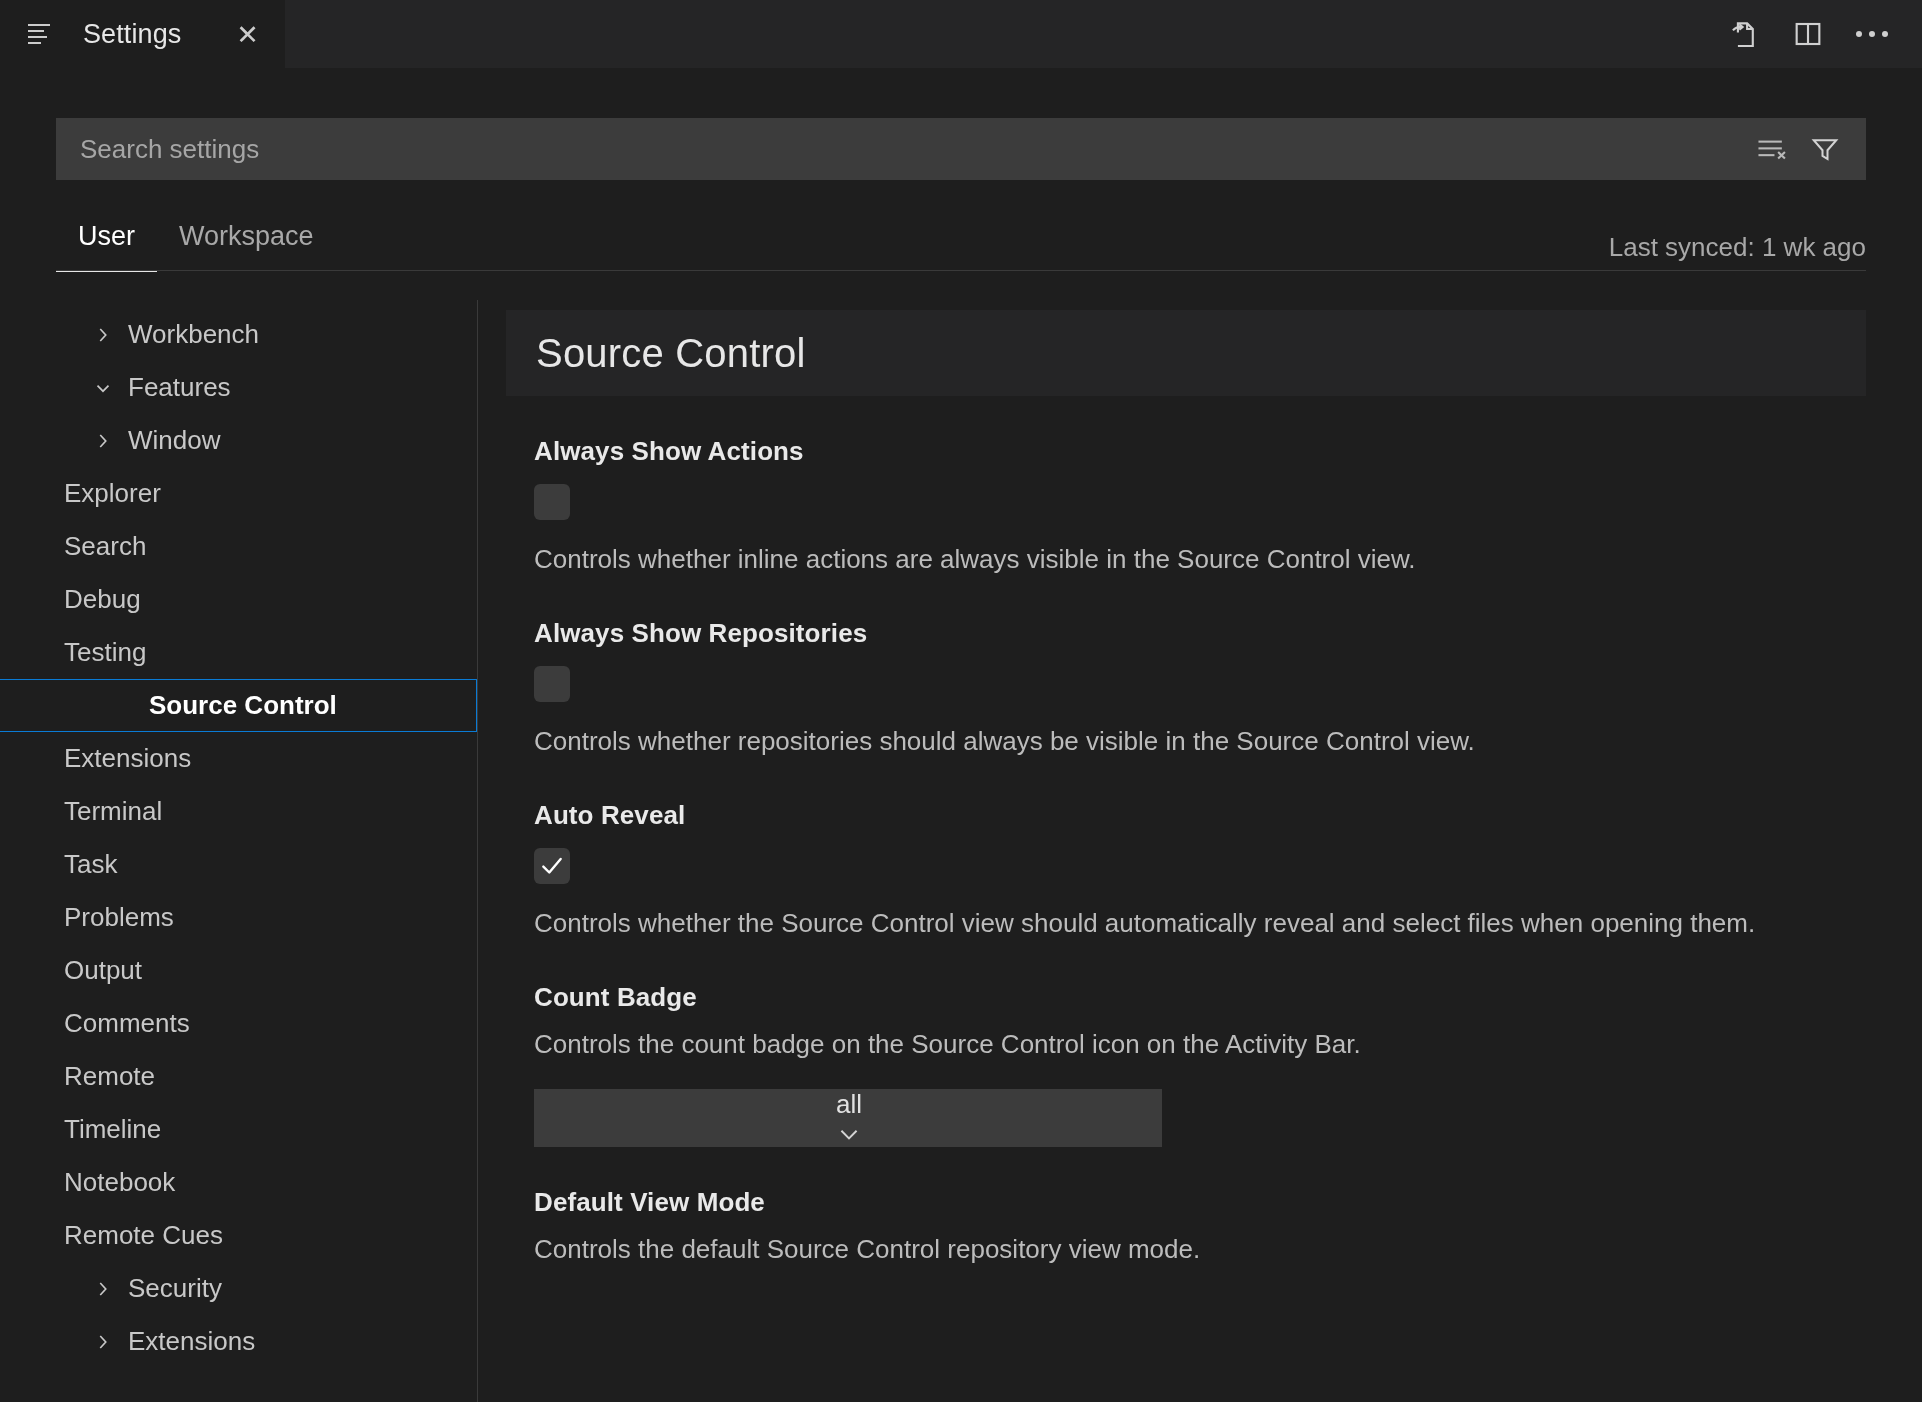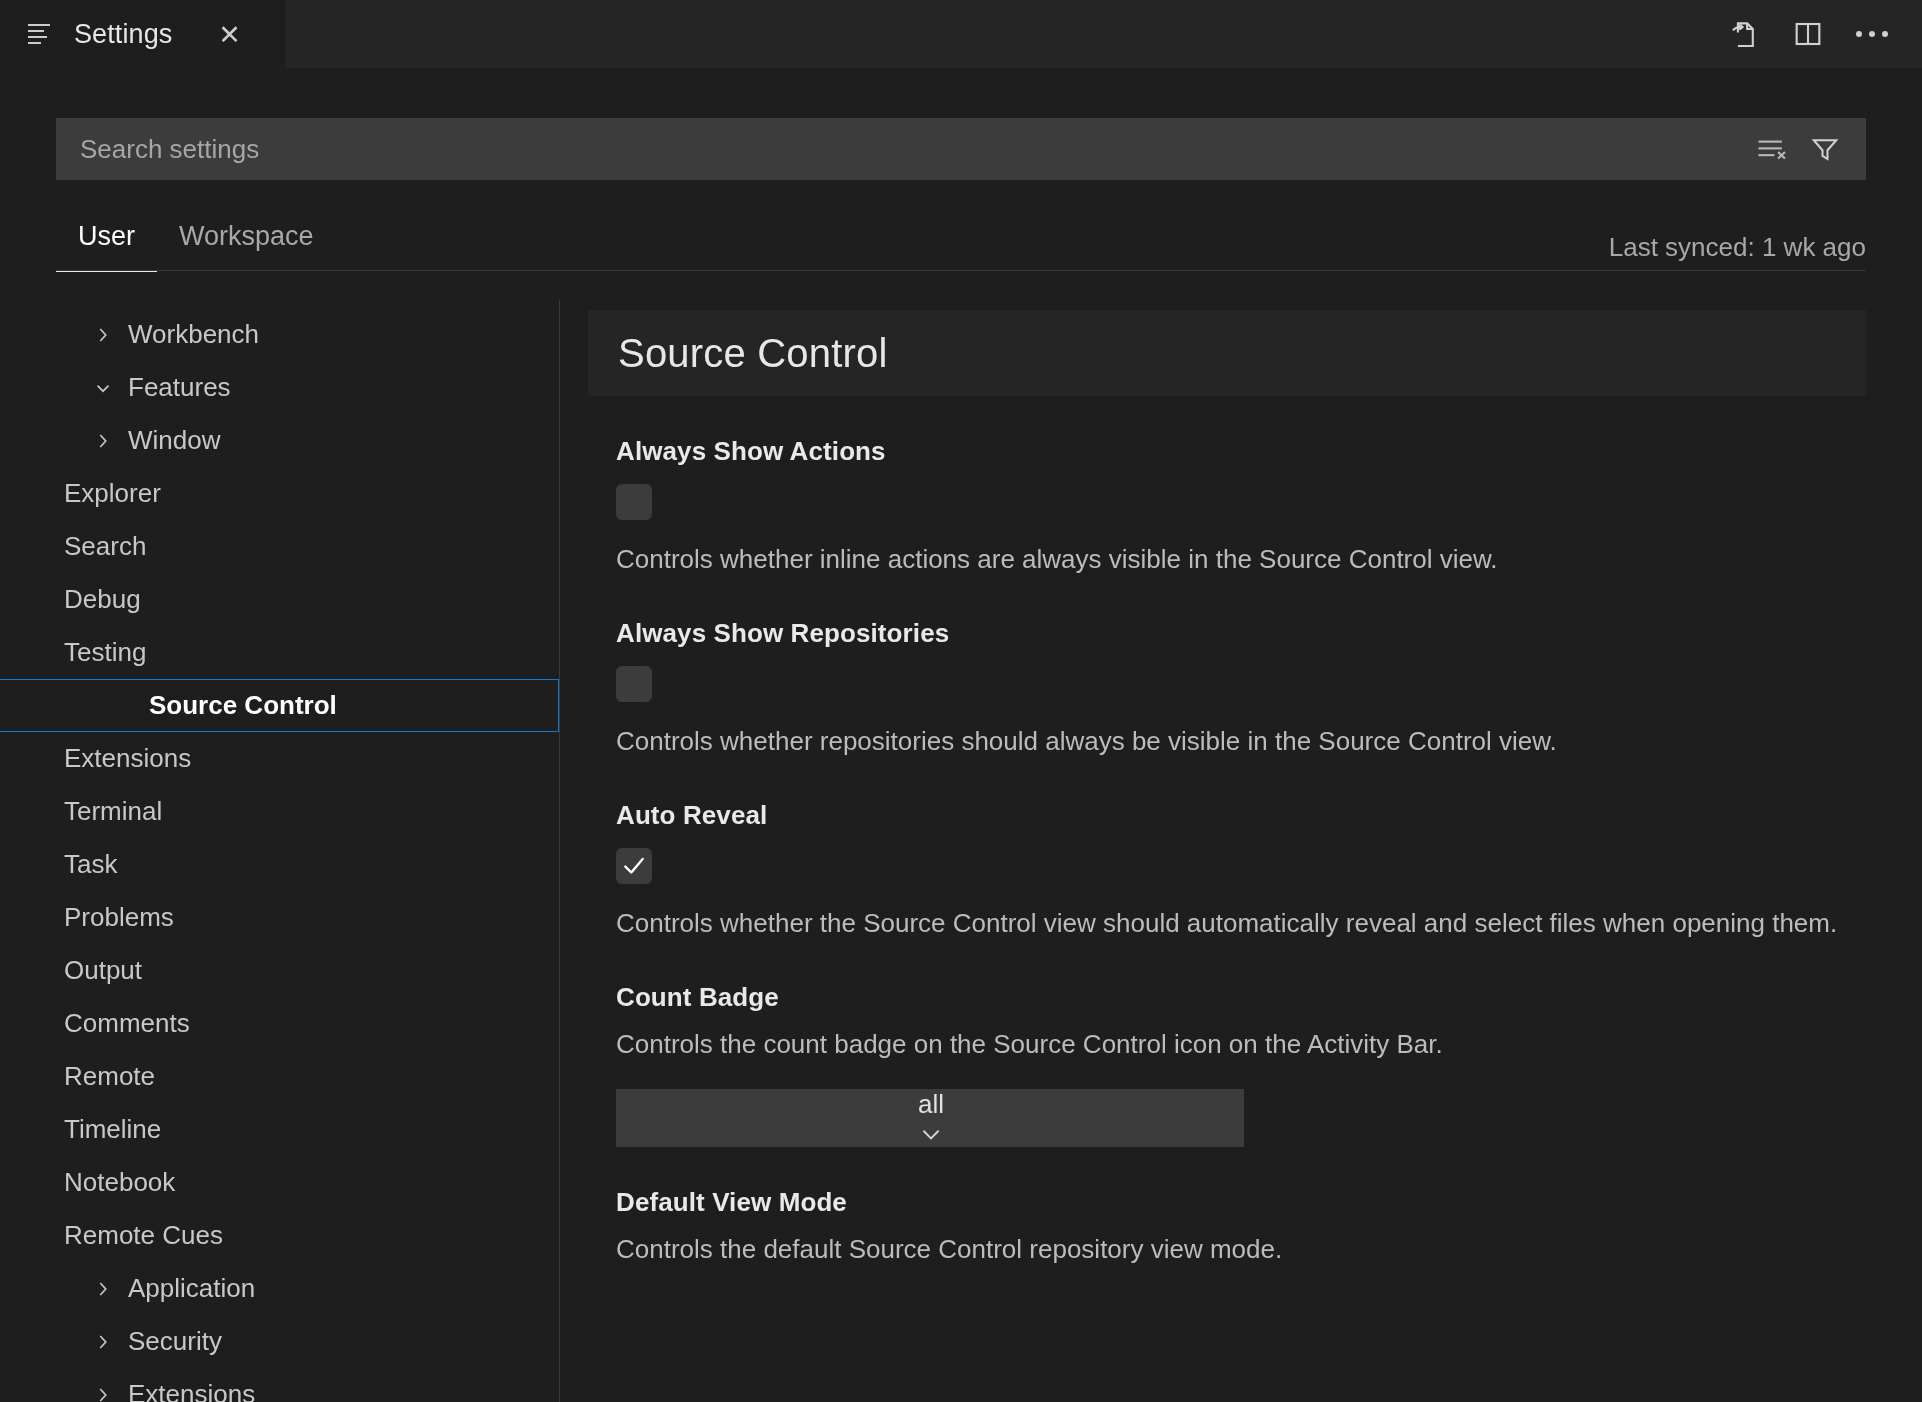--- a/index.html
+++ b/index.html
@@ -17,21 +17,21 @@
     position: absolute;
     left: 0; top: 0;
     width: 1922px; height: 68px;
     background: #252526;
     display: flex;
     align-items: stretch;
   }
   .tab {
     display: flex;
     align-items: center;
-    gap: 22px;
+    gap: 31px;
     padding: 0 22px 0 28px;
     background: #1e1e1e;
     height: 68px;
     min-width: 285px;
     cursor: pointer;
   }
   .tab-icon {
     width: 24px; height: 24px;
     display: flex; flex-direction: column; justify-content: center; gap: 4px;
     flex: none;
@@ -134,21 +134,21 @@
   
   .body {
     position: absolute;
     left: 0; top: 300px;
     width: 1922px; height: 1102px;
     display: flex;
   }
 
   
   .toc {
-    width: 560px;
+    width: 478px;
     height: 100%;
     background: #1e1e1e;
     border-right: 1px solid #3a3a3a;
     padding-top: 8px;
     overflow: hidden;
     position: relative;
   }
   .toc-row {
     height: 53px;
     display: flex; align-items: center;
@@ -393,28 +393,20 @@
       </div>
       <div class="toc-row lvl1">
         <span class="label">Remote Cues</span>
       </div>
       <div class="toc-row lvl0">
         <span class="twisty">
           <svg width="24" height="24" viewBox="0 0 24 24" fill="none" stroke="#c8c8c8" stroke-width="1.8">
             <path d="M9 5.5 L15 12 L9 18.5"></path>
           </svg>
         </span>
-        <span class="label">Application</span>
-      </div>
-      <div class="toc-row lvl0">
-        <span class="twisty">
-          <svg width="24" height="24" viewBox="0 0 24 24" fill="none" stroke="#c8c8c8" stroke-width="1.8">
-            <path d="M9 5.5 L15 12 L9 18.5"></path>
-          </svg>
-        </span>
         <span class="label">Security</span>
       </div>
       <div class="toc-row lvl0">
         <span class="twisty">
           <svg width="24" height="24" viewBox="0 0 24 24" fill="none" stroke="#c8c8c8" stroke-width="1.8">
             <path d="M9 5.5 L15 12 L9 18.5"></path>
           </svg>
         </span>
         <span class="label">Extensions</span>
       </div>

